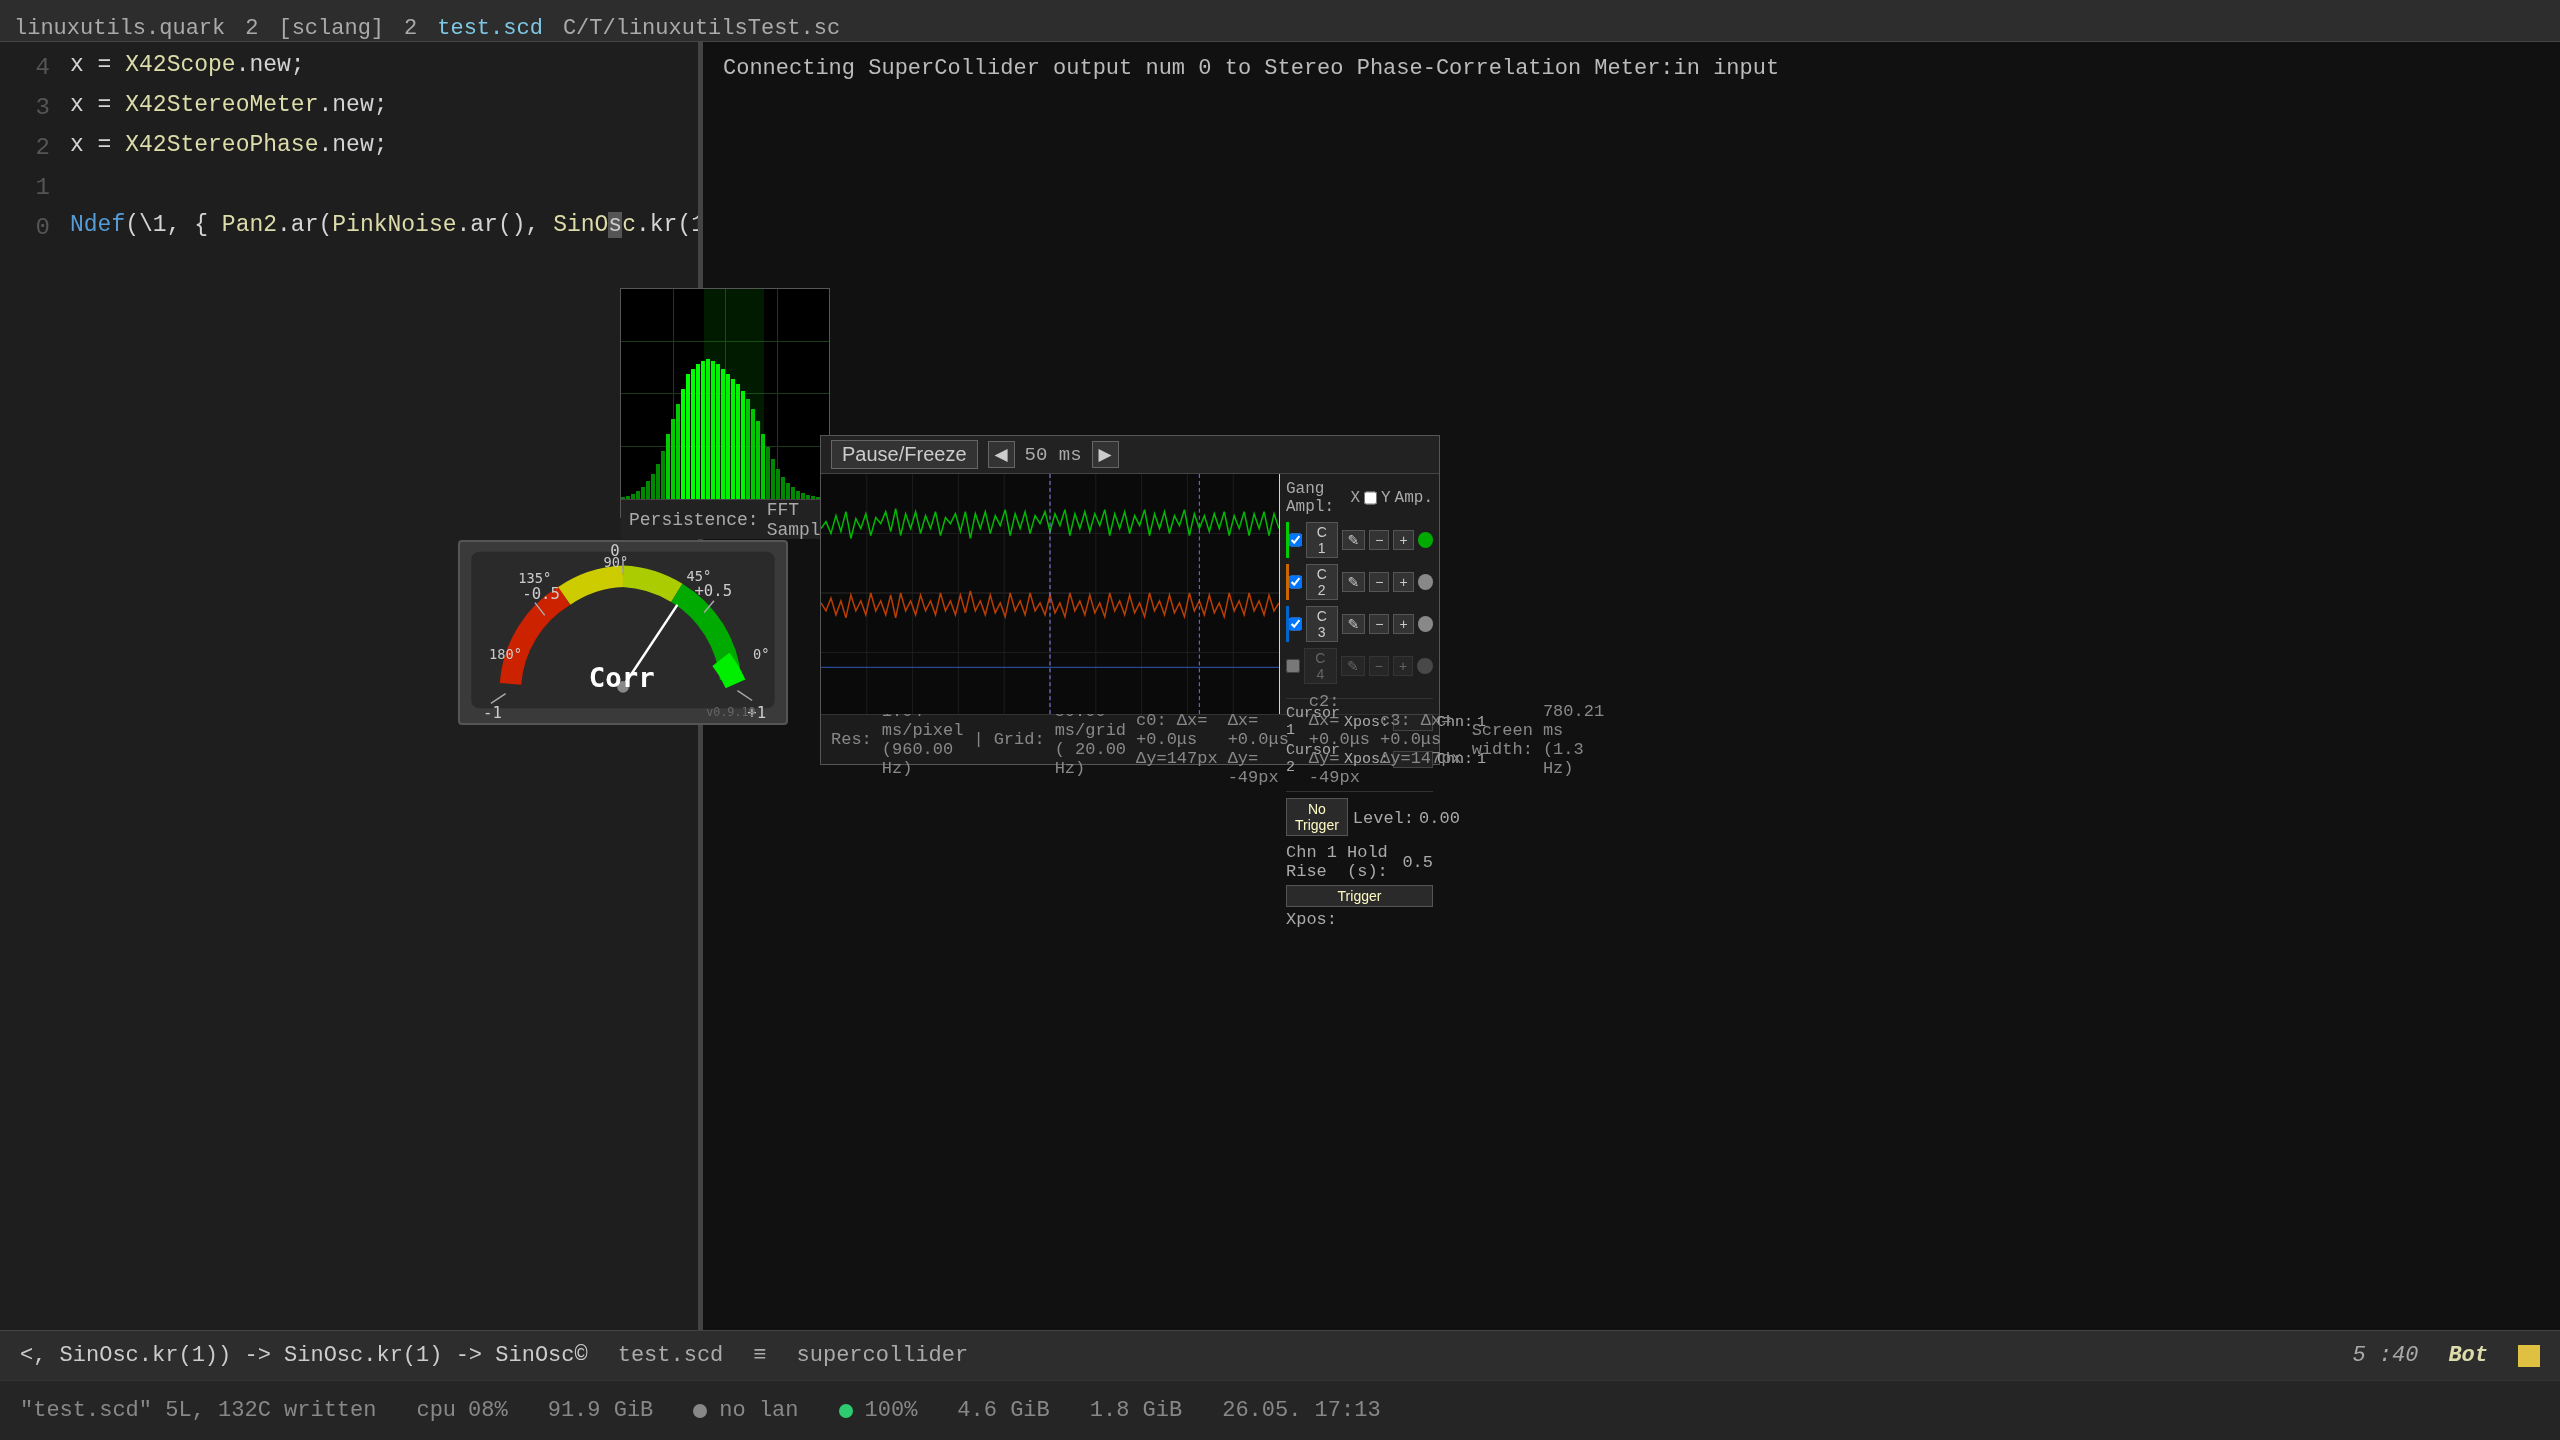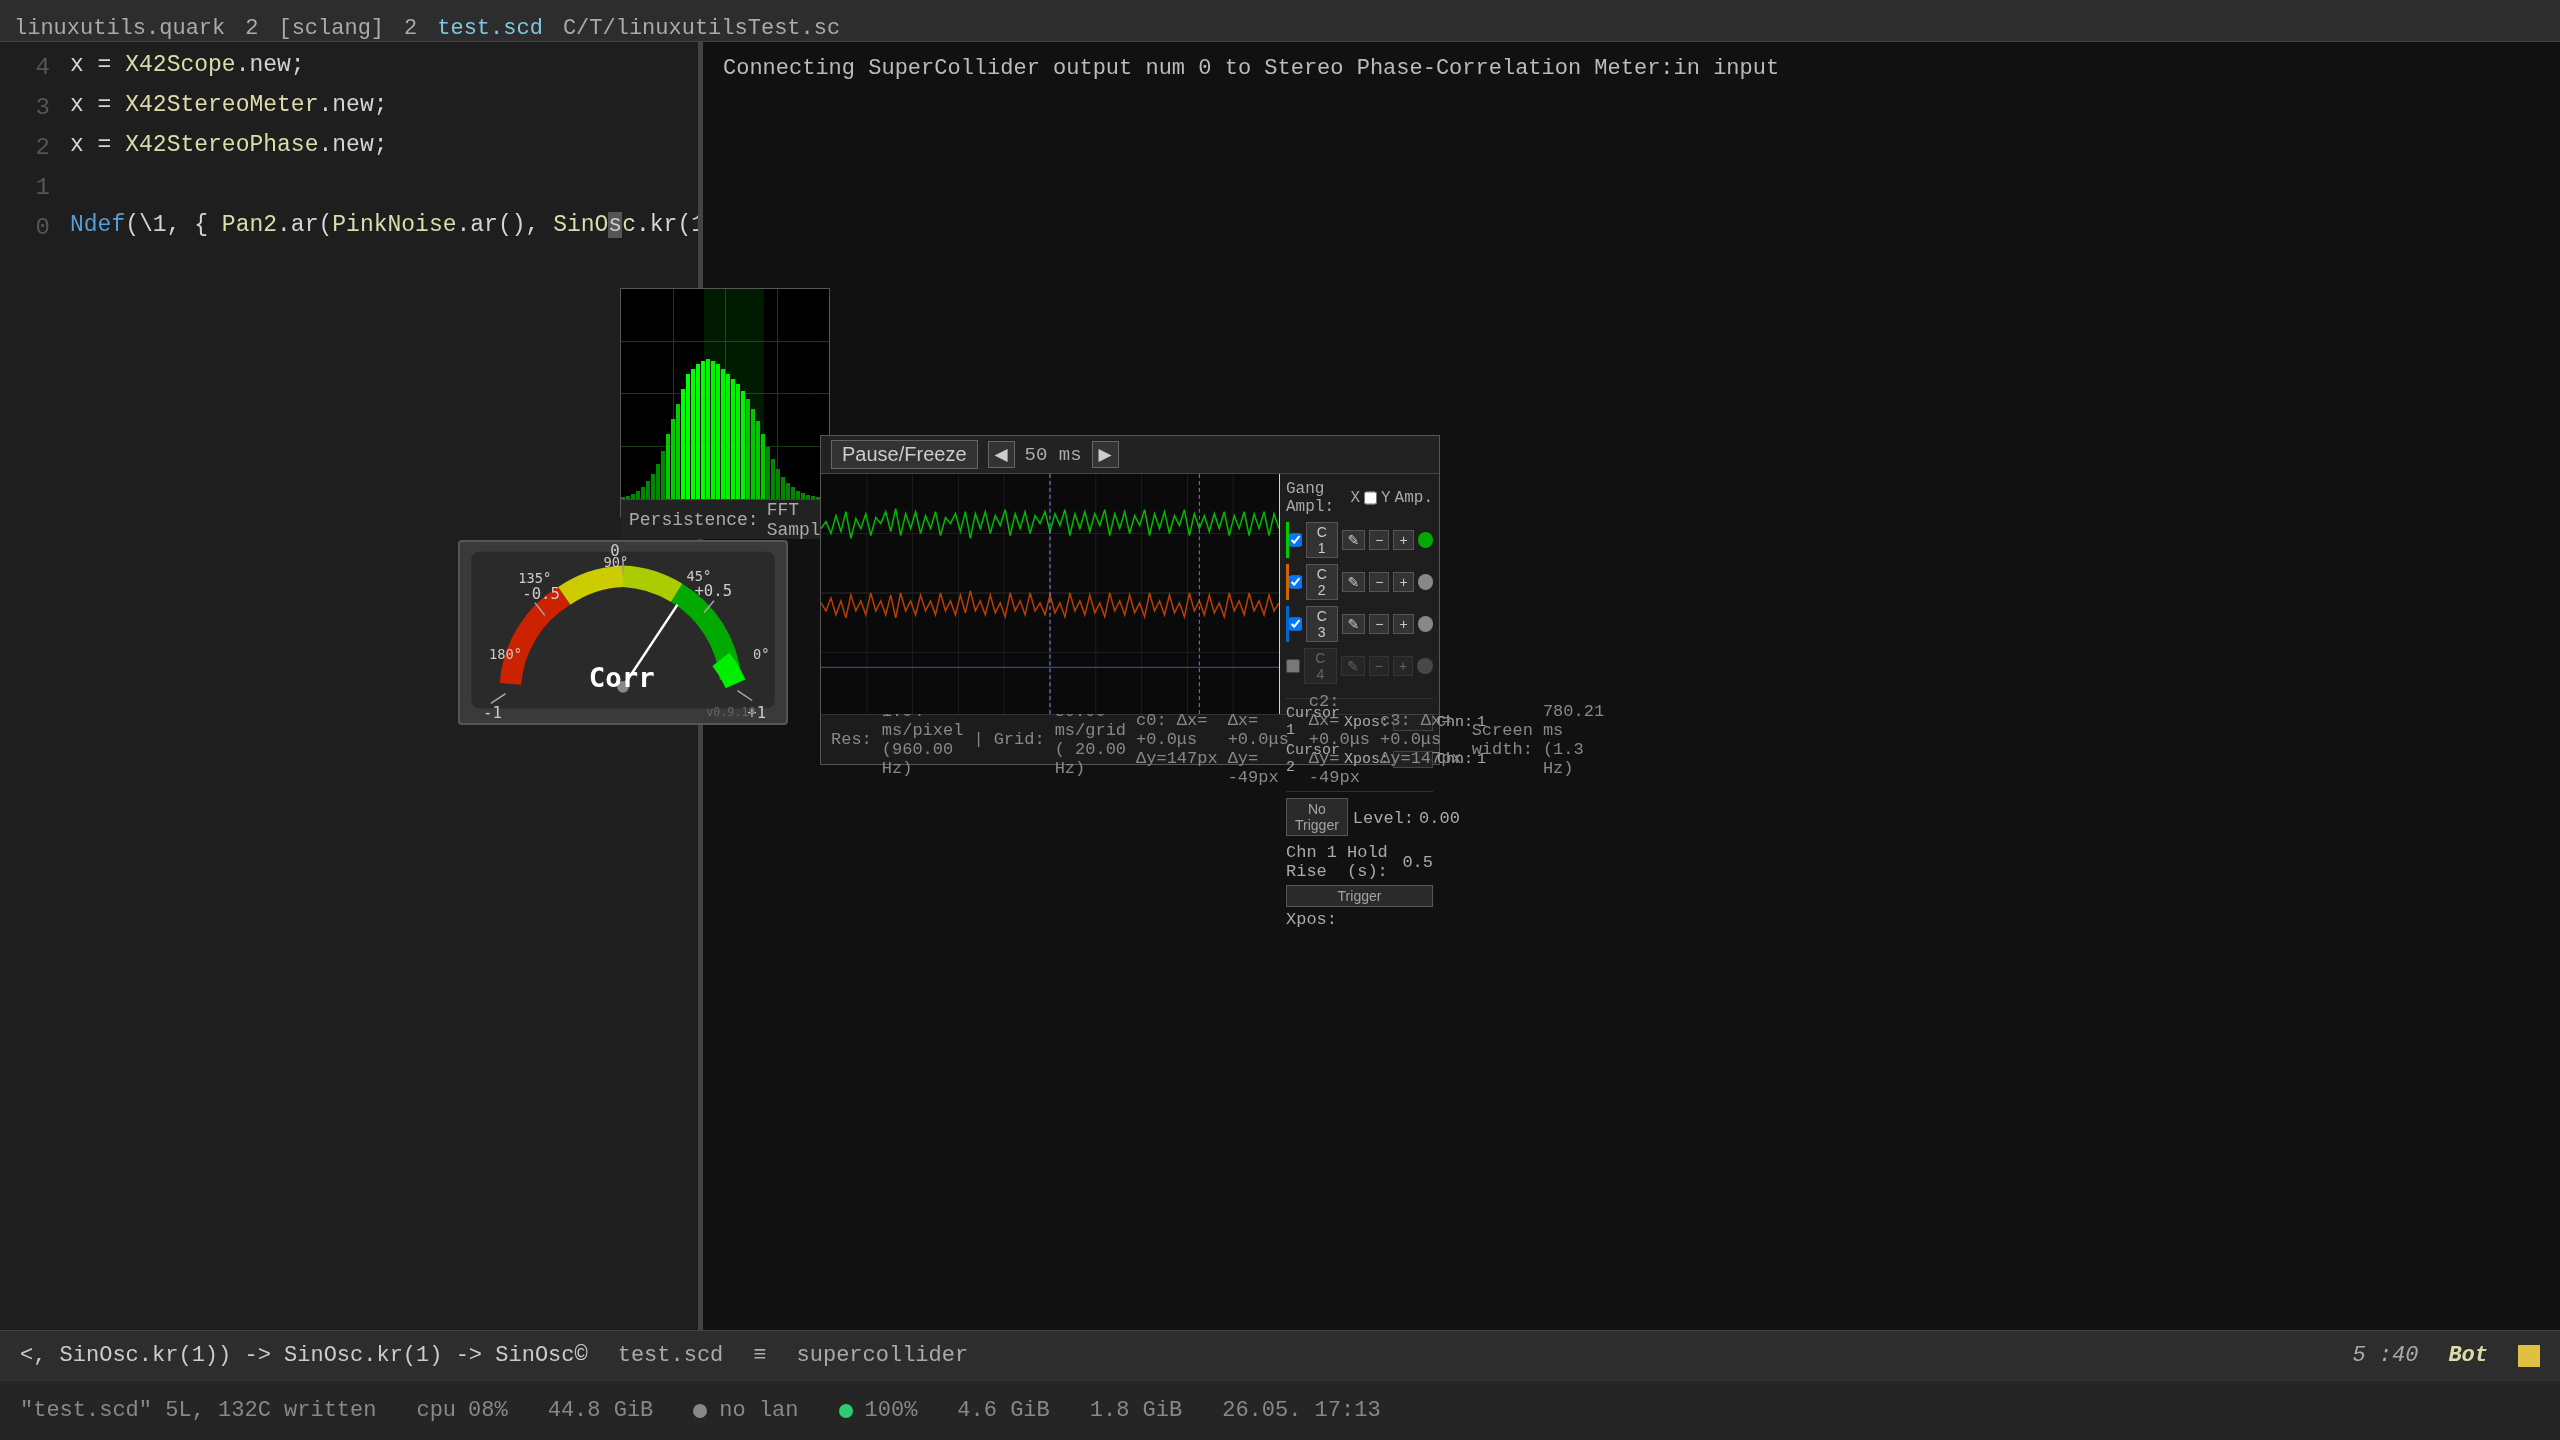--- a/index.html
+++ b/index.html
@@ -295,21 +295,21 @@
       color: #aaa;
     }
     .trigger-section {
       margin-top: 6px;
       border-top: 1px solid #333;
       padding-top: 6px;
     }
     .trigger-btn {
       background: #2a2a2a;
       border: 1px solid #555;
-      color: #a3a3a3;
+      color: #fef9c3;
       padding: 2px 8px;
       font-size: 14px;
       cursor: pointer;
       width: 100%;
       margin-bottom: 3px;
     }
 
     
     #corr-svg-container {
       width: 100%;
@@ -390,21 +390,21 @@
 
 <div id="info-bar">
   <div class="info-section">
     <span>"test.scd" 5L, 132C written</span>
   </div>
   <div class="info-section">
     <span>cpu</span>
     <span>08%</span>
   </div>
   <div class="info-section">
-    <span>44.8 GiB</span>
+    <span>91.9 GiB</span>
   </div>
   <div class="info-section">
     <span class="dot dot-gray"></span>
     <span>no lan</span>
   </div>
   <div class="info-section">
     <span class="dot"></span>
     <span>100%</span>
   </div>
   <div class="info-section">

